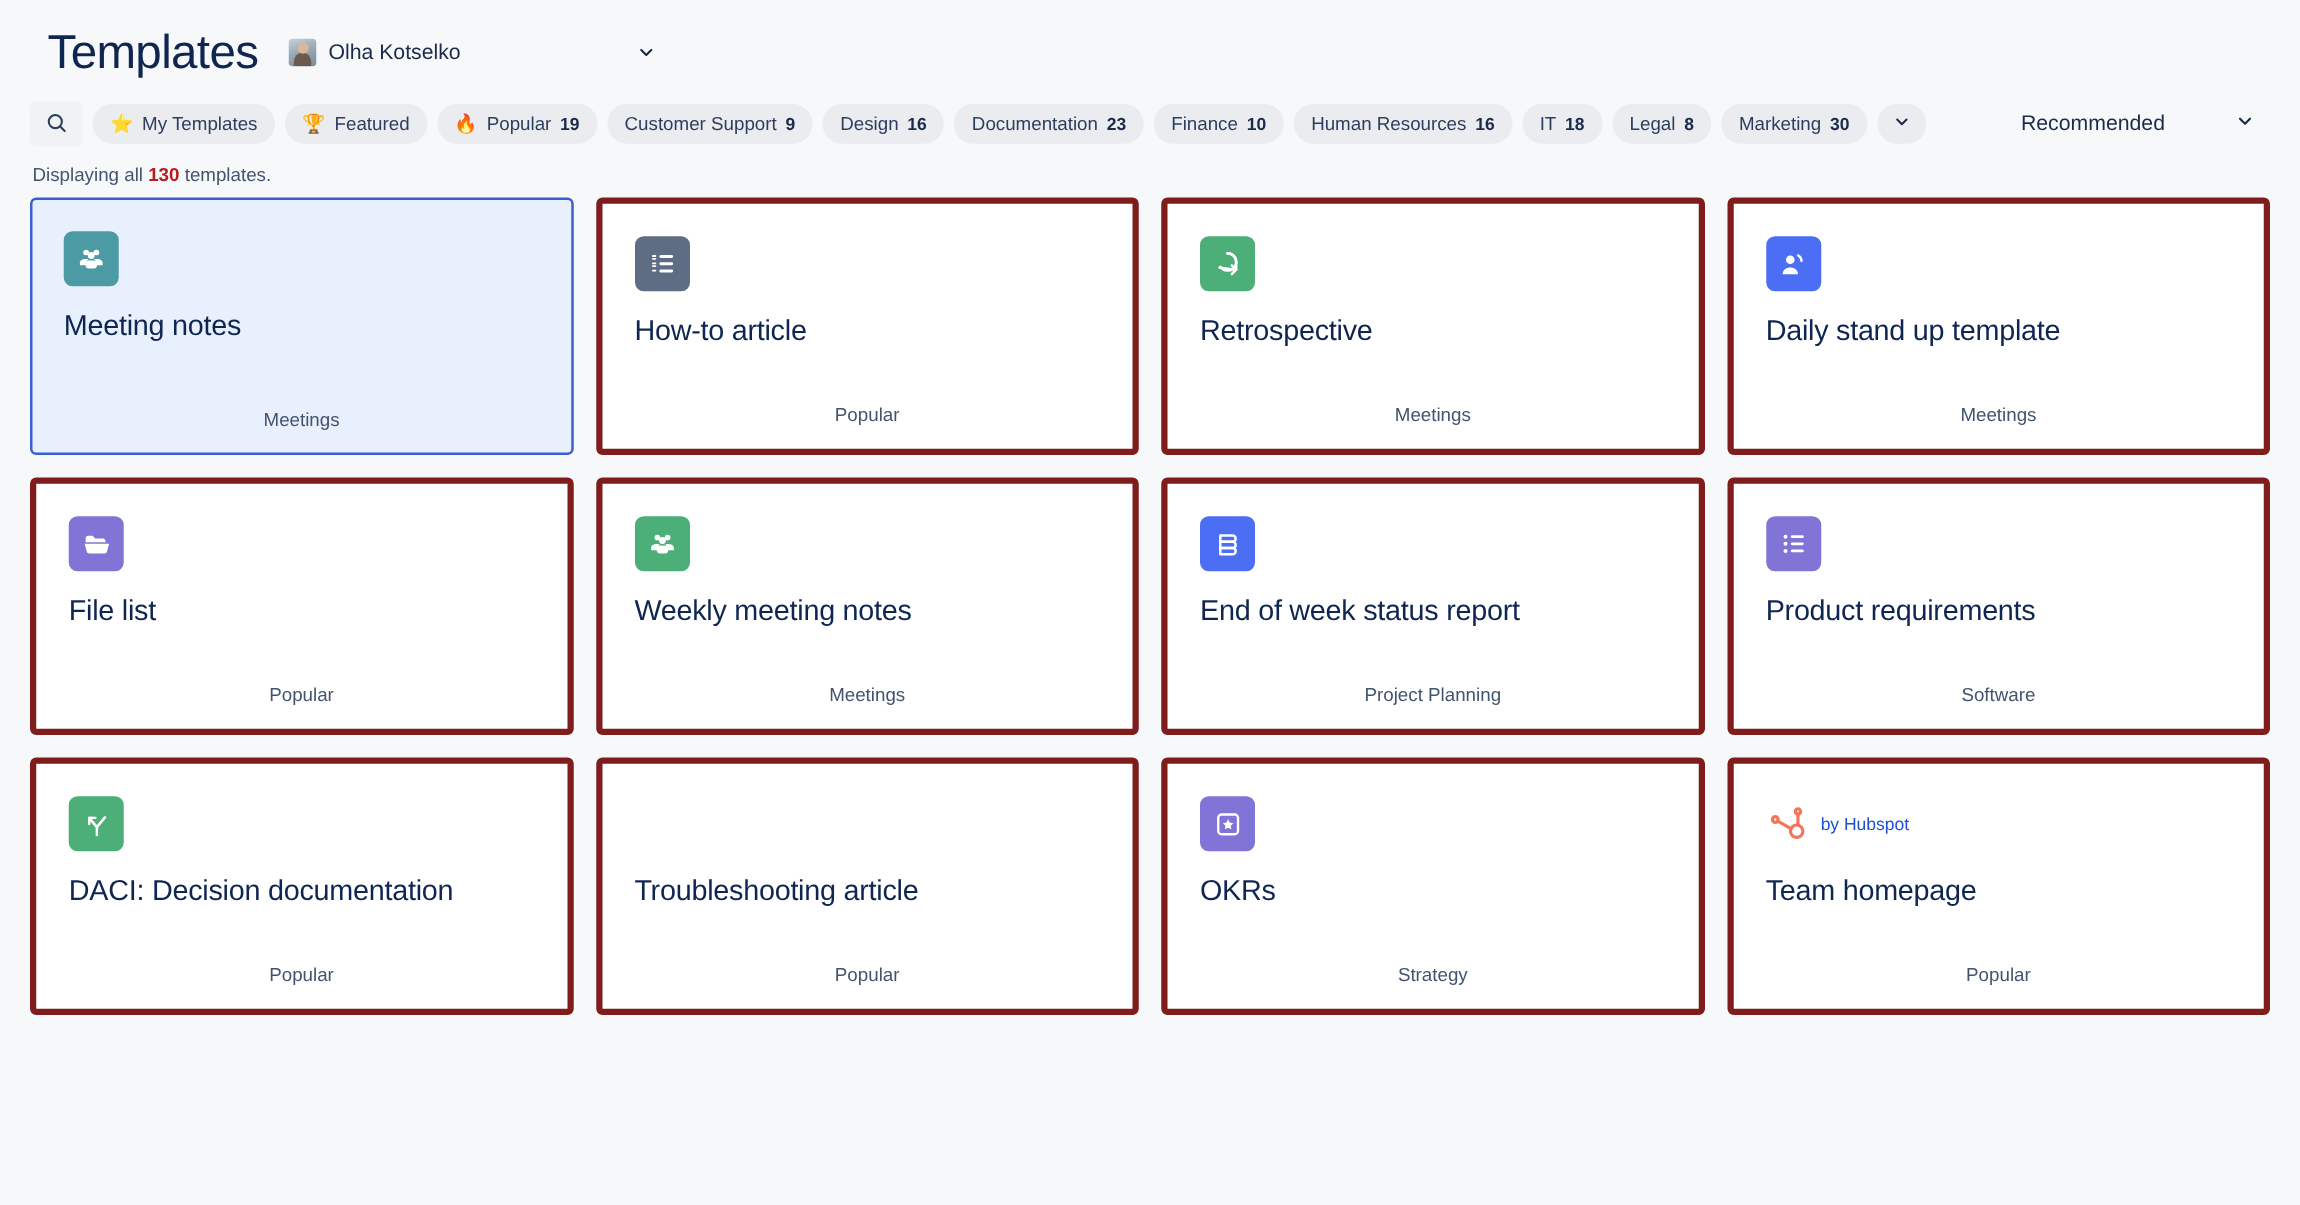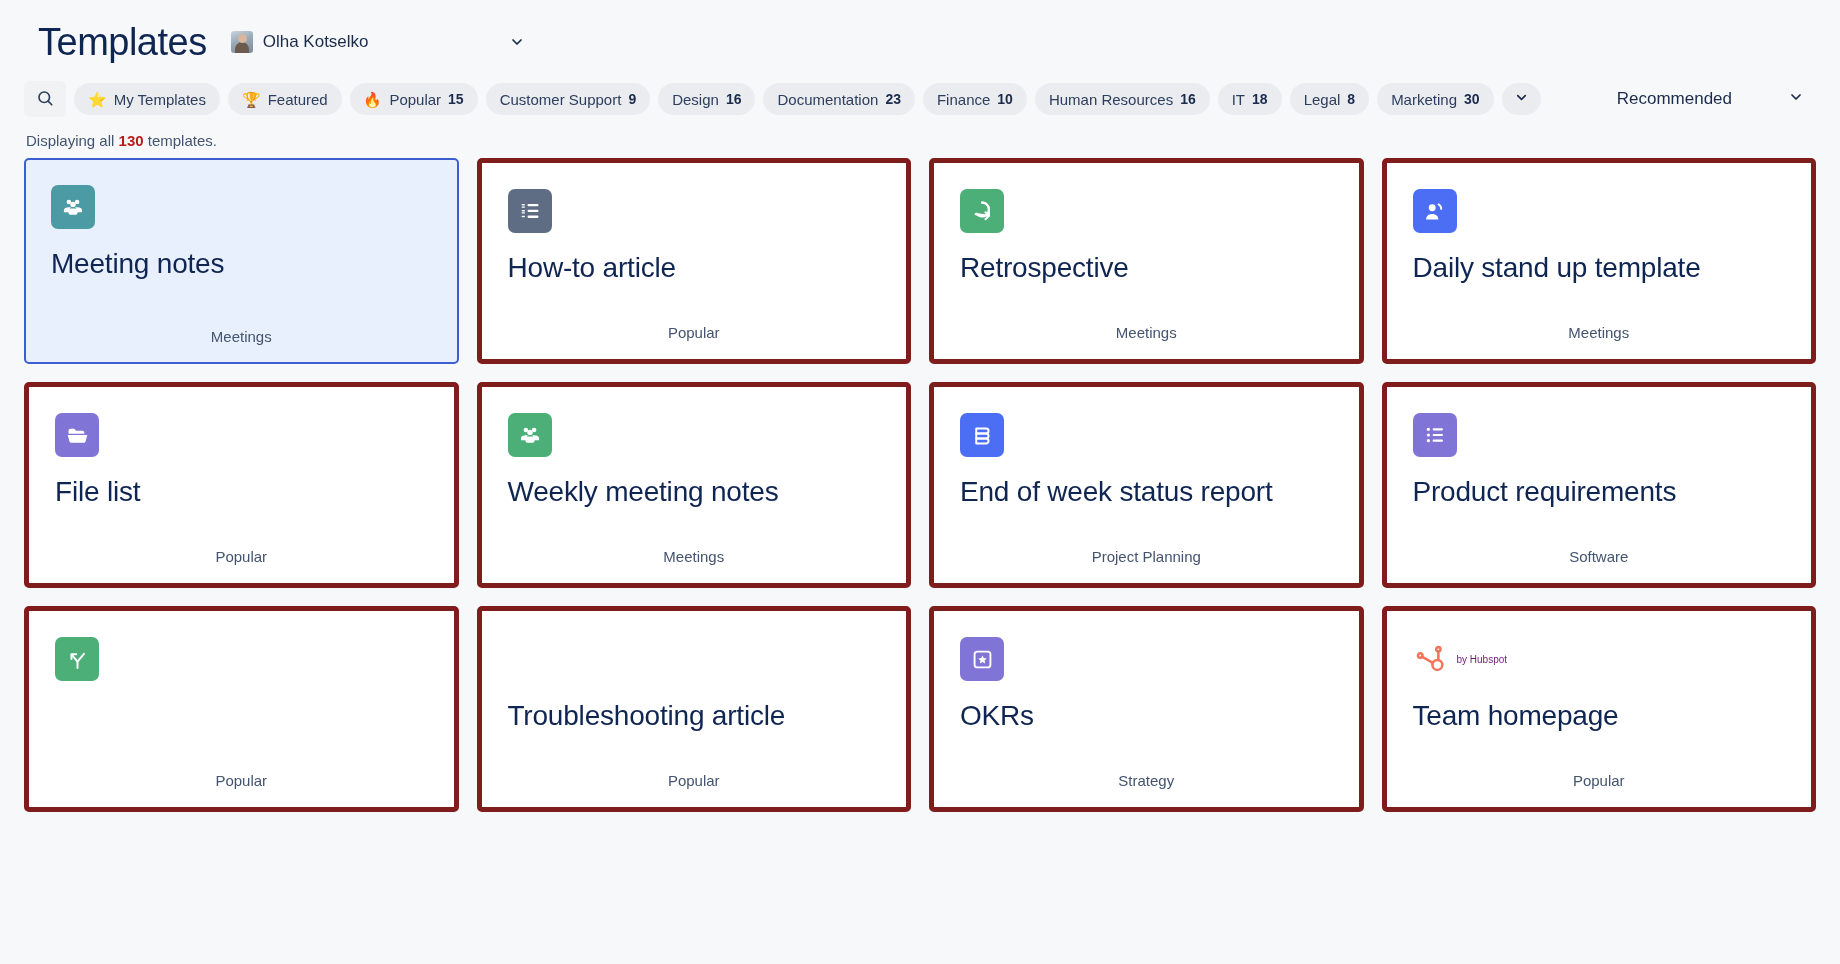--- a/index.html
+++ b/index.html
@@ -148,26 +148,26 @@
     flex: none;
   }
   .card.selected .tile {
     box-shadow: 0 0 0 3px #e9f0fd;
   }
   .brandrow {
     display: flex; align-items: center; gap: 10px;
     height: 44px;
   }
   .brand-label {
-    font-size: 10px;
-    color: #701a75;
+    font-size: 14px;
+    color: #1d4ed8;
   }
   .card-title {
     margin-top: 18px;
-    font-size: 28px;
+    font-size: 23px;
     font-weight: 400;
     color: #0f2552;
     line-height: 1.2;
     letter-spacing: -0.2px;
   }
   .card-cat {
     margin-top: auto;
     font-size: 15px;
     color: #44546f;
     text-align: center;
@@ -207,21 +207,21 @@
         <span class="emoji">⭐</span>
         <span>My Templates</span>
       </button>
       <button class="chip">
         <span class="emoji">🏆</span>
         <span>Featured</span>
       </button>
       <button class="chip">
         <span class="emoji">🔥</span>
         <span>Popular</span>
-        <span class="cnt">15</span>
+        <span class="cnt">19</span>
       </button>
       <button class="chip">
         <span>Customer Support</span>
         <span class="cnt">9</span>
       </button>
       <button class="chip">
         <span>Design</span>
         <span class="cnt">16</span>
       </button>
       <button class="chip">
@@ -394,20 +394,21 @@
     <div class="card">
       <div class="brandrow">
         <span class="tile" style="background: rgb(76, 175, 120);">
           <svg width="25" height="25" viewBox="0 0 24 24" fill="none" stroke="#ffffff" stroke-width="1.9" stroke-linecap="round" stroke-linejoin="round">
             <path d="M12 20.2v-6.1L6.6 7.6"></path>
             <path d="M12 14.1 18.2 6.6"></path>
             <polyline points="6.2 11.6 6.1 6.9 10.8 7"></polyline>
           </svg>
         </span>
       </div>
+      <div class="card-title">DACI: Decision documentation</div>
       <div class="card-cat">Popular</div>
     </div>
     <div class="card">
       <div class="brandrow">
         <span class="tile">
           <svg width="25" height="25" viewBox="0 0 24 24" fill="#ffffff">
             <path d="M12 6.6c-.9 0-1.7.3-2.3.9l-.9-1.6a.75.75 0 0 0-1.3.75l.95 1.65A4.3 4.3 0 0 0 7.7 11H6.1a.75.75 0 0 0 0 1.5h1.5v1.1H6.1a.75.75 0 0 0 0 1.5h1.6c.1.6.3 1.2.6 1.7l-1.3 1a.75.75 0 1 0 .9 1.2l1.35-1.05c.75.6 1.7.95 2.75.95s2-.35 2.75-.95l1.35 1.05a.75.75 0 1 0 .9-1.2l-1.3-1c.3-.5.5-1.1.6-1.7h1.6a.75.75 0 0 0 0-1.5h-1.5v-1.1h1.5a.75.75 0 0 0 0-1.5h-1.6a4.3 4.3 0 0 0-.75-2.15l.95-1.65a.75.75 0 0 0-1.3-.75l-.9 1.6A3.4 3.4 0 0 0 12 6.6zm0 2.2c1.5 0 2.7 1.3 2.7 3v2.9c0 1.7-1.2 3-2.7 3s-2.7-1.3-2.7-3v-2.9c0-1.7 1.2-3 2.7-3z"></path>
             <rect x="11.35" y="9.3" width="1.3" height="9.1" rx="0.6"></rect>
           </svg>
         </span>

